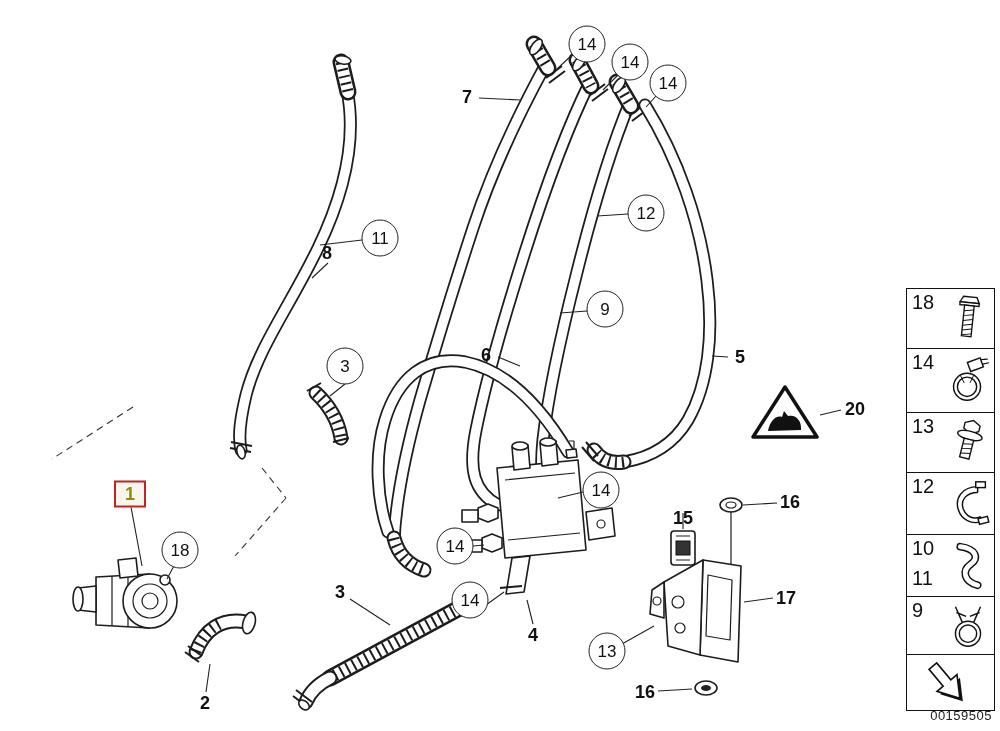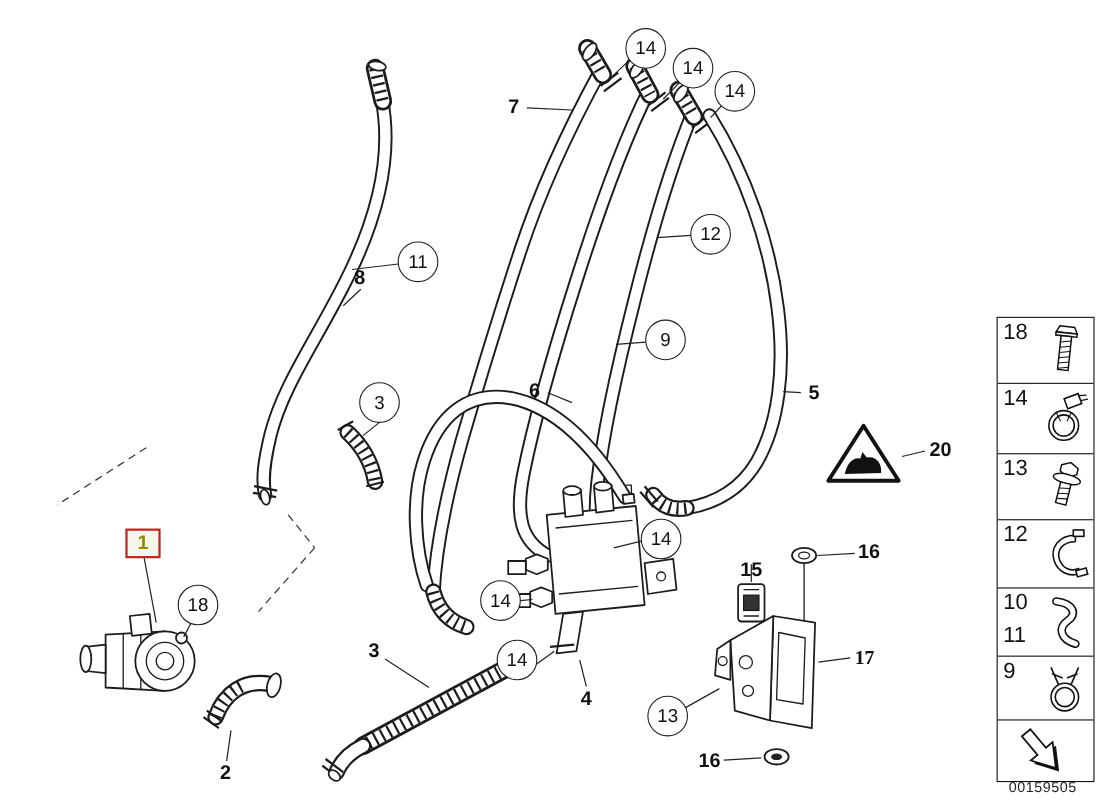--- a/index.html
+++ b/index.html
@@ -39,21 +39,21 @@
   .legend-cell:nth-child(2){height:63px;}
   .legend-cell:nth-child(3){height:59px;}
   .legend-cell:nth-child(4){height:61px;}
   .legend-cell:nth-child(5){height:61px;text-align:center;}
   .legend-cell:nth-child(6){height:57px;}
   .legend-cell:nth-child(7){height:55px;justify-content:center;}
   .legend-num{position:absolute;top:2px;left:5px;font-size:20px;color:#111;}
   .legend-num2{position:absolute;top:32px;left:5px;font-size:20px;color:#111;}
   .legend-icon{display:block;}
 
-  .partnum{position:absolute;left:904px;top:708px;width:88px;text-align:center;font-size:13px;letter-spacing:.5px;color:#222;}
+  .partnum{position:absolute;left:904px;top:708px;width:88px;text-align:right;font-size:13px;letter-spacing:.5px;color:#222;}
 </style>
 </head>
 <body>
 
 <div class="stage">
 
   <svg class="art" width="1000" height="731" viewBox="0 0 1000 731">
     <defs>
       <path id="h8" d="M347,90 C357,140 345,192 318,248 C290,306 258,348 246,395 C240,420 238,436 241,450"></path>
       <path id="h7" d="M546,64 C522,108 492,170 473,228 C452,292 436,345 420,400 C406,450 396,498 394,540"></path>
@@ -249,21 +249,21 @@
       <div class="callout box" style="left: 130px; top: 494px; border-color: rgb(194, 34, 34); color: rgb(142, 142, 0);">1</div>
       <div class="callout circle" style="left: 180px; top: 550px;">18</div>
       <div class="callout circle" style="left: 455px; top: 546px;">14</div>
       <div class="callout circle" style="left: 601px; top: 490px;">14</div>
       <div class="callout plain" style="left: 683px; top: 502px; margin-top: 16px;">15</div>
       <div class="callout plain" style="left: 790px; top: 502px;">16</div>
       <div class="callout plain" style="left: 340px; top: 592px;">3</div>
       <div class="callout circle" style="left: 470px; top: 600px;">14</div>
       <div class="callout plain" style="left: 533px; top: 635px;">4</div>
       <div class="callout circle" style="left: 607px; top: 651px;">13</div>
-      <div class="callout plain" style="left: 786px; top: 598px; font-family: Liberation Serif, serif;">17</div>
+      <div class="callout plain" style="left: 786px; top: 598px;">17</div>
       <div class="callout plain" style="left: 205px; top: 703px;">2</div>
       <div class="callout plain" style="left: 645px; top: 692px;">16</div>
     </div>
 
   <aside class="legend">
     <div class="legend-cell">
       <span class="legend-num">18</span>
       <svg class="legend-icon" width="44" height="54" viewBox="0 0 44 56">
         <g transform="rotate(6 22 28)" stroke="#111" fill="#fff" stroke-width="1.4">
           <path d="M15,5 h14 l3,6 h-20 Z"></path>

